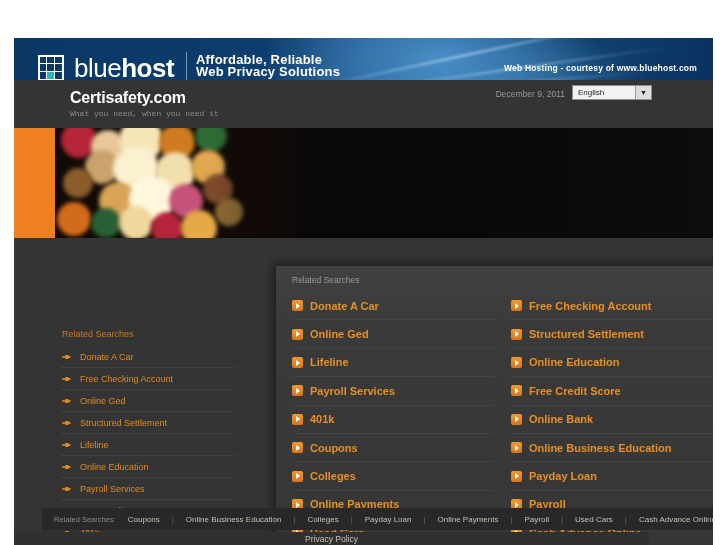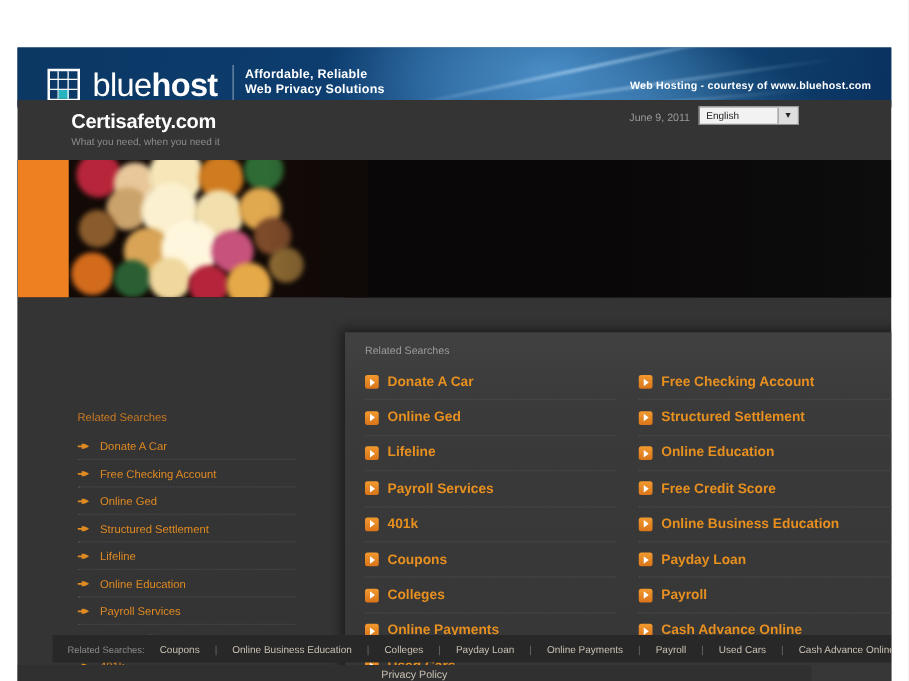--- a/index.html
+++ b/index.html
@@ -79,21 +79,21 @@
     top: 14px;
     width: 1px;
     height: 33px;
     background: rgba(255,255,255,0.45);
   }
   .bh-tag {
     position: absolute;
     left: 182px;
     top: 16px;
     color: #ffffff;
-    font-size: 10px;
+    font-size: 13px;
     font-weight: bold;
     line-height: 12px;
     letter-spacing: 0.2px;
   }
   .bh-right {
     position: absolute;
     right: 16px;
     top: 25px;
     color: #ffffff;
     font-size: 8.5px;
@@ -109,40 +109,41 @@
     top: 80px;
     width: 699px;
     height: 465px;
     background: #343434;
     overflow: hidden;
   }
 
   
   #site-header {
     position: absolute;
-    left: 3px; top: 0;
+    left: 16px; top: 0;
     width: 631px;
     height: 48px;
     background: #343434;
   }
   #site-title {
     position: absolute;
     left: 40px;
     top: 9px;
     color: #ffffff;
     font-size: 16px;
     font-weight: bold;
     letter-spacing: -0.2px;
   }
   #site-tagline {
     position: absolute;
     left: 40px;
     top: 29px;
     color: #8d8d8d;
     font-size: 8px;
+    font-family: Liberation Mono, monospace;
   }
   #header-date {
     position: absolute;
     right: 96px;
     top: 9px;
     color: #9a9a9a;
     font-size: 8.5px;
   }
   #lang-select {
     position: absolute;
@@ -471,21 +472,21 @@
     <div>Web Privacy Solutions</div>
   </div>
   <div class="bh-right">Web Hosting - courtesy of www.bluehost.com</div>
 </div>
 
 <div id="page">
 
   <div id="site-header">
     <div id="site-title">Certisafety.com</div>
     <div id="site-tagline">What you need, when you need it</div>
-    <div id="header-date">June 9, 2011</div>
+    <div id="header-date">December 9, 2011</div>
 
     <div id="lang-select">
       <span class="lbl">English</span>
       <span class="arrow">▼</span>
     </div>
 
   </div>
 
   <div id="hero">
     <div id="hero-orange"></div>
@@ -635,20 +636,24 @@
         <div class="pn-item">
           <span class="pn-icon"></span>
           <a href="#">Online Education</a>
         </div>
         <div class="pn-item">
           <span class="pn-icon"></span>
           <a href="#">Free Credit Score</a>
         </div>
         <div class="pn-item">
           <span class="pn-icon"></span>
+          <a href="#">Online Bank</a>
+        </div>
+        <div class="pn-item">
+          <span class="pn-icon"></span>
           <a href="#">Online Business Education</a>
         </div>
         <div class="pn-item">
           <span class="pn-icon"></span>
           <a href="#">Payday Loan</a>
         </div>
         <div class="pn-item">
           <span class="pn-icon"></span>
           <a href="#">Payroll</a>
         </div>

